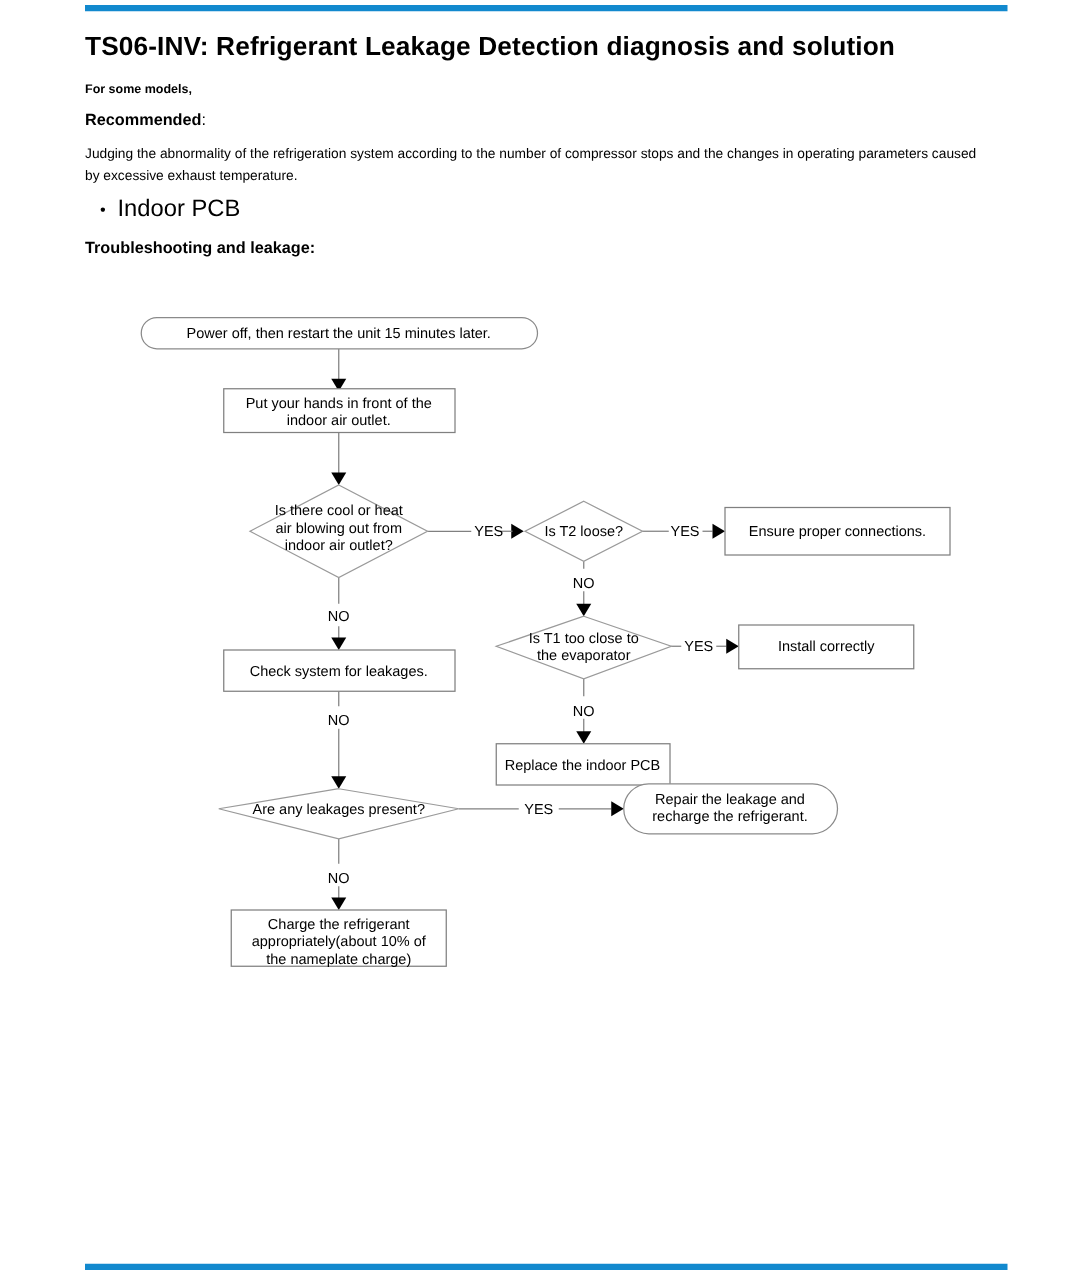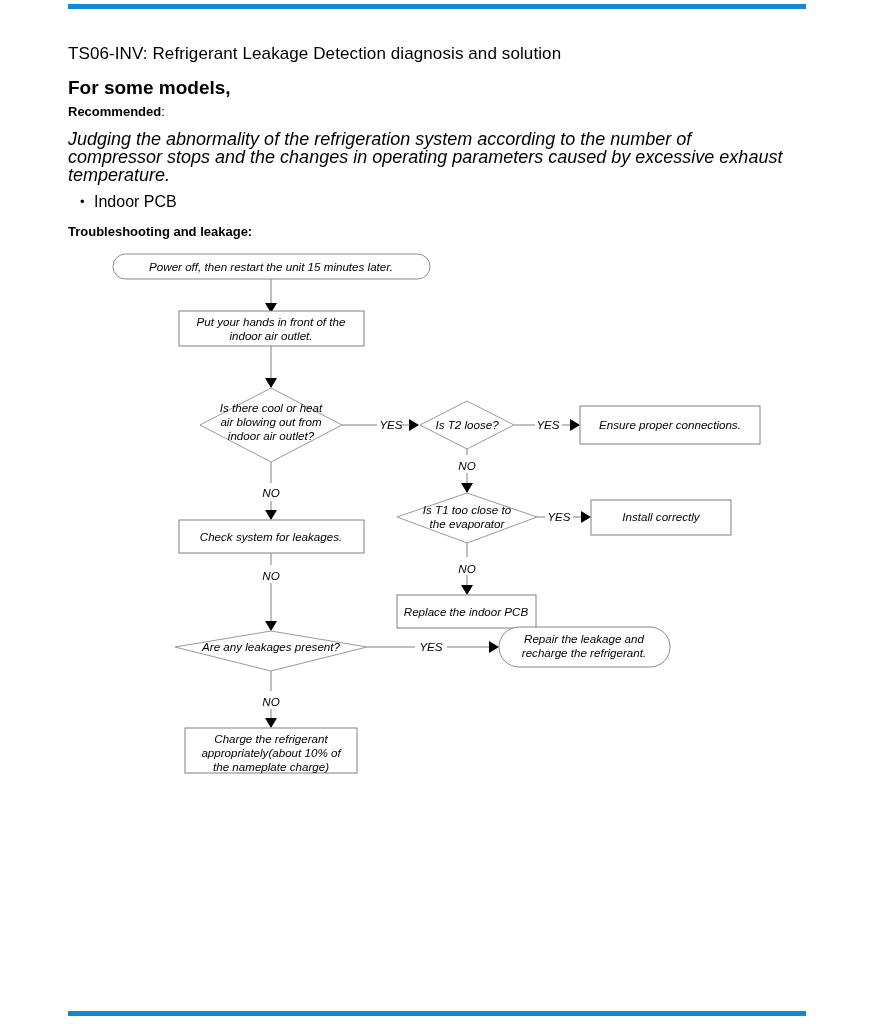--- a/index.html
+++ b/index.html
@@ -27,61 +27,60 @@
   #rule-bottom { top: 1011px; }
 
   .content {
     position: absolute;
     left: 68px;
     top: 28px;
     width: 740px;
   }
 
   h1.doc-title {
-    font-size: 17px;
-    font-weight: normal;
-    margin: 16px 0 0 0;
+    font-size: 21px;
+    font-weight: bold;
+    margin: 0 0 0 0;
     padding: 0;
     letter-spacing: 0.1px;
     line-height: 20px;
   }
   .sub-bold {
-    font-size: 19px;
+    font-size: 10px;
     font-weight: bold;
     margin-top: 15px;
     line-height: 17px;
   }
   .desc-label {
     font-size: 13px;
     font-weight: bold;
     margin-top: 7px;
     line-height: 17px;
   }
   .desc-label .colon { font-weight: normal; }
   p.para {
-    font-size: 18px;
+    font-size: 11px;
     font-weight: normal;
     line-height: 18px;
     margin: 10px 0 0 0;
     width: 718px;
-    font-style: italic;
   }
   .parts-head {
     font-size: 13px;
     font-weight: bold;
     margin-top: 14px;
     line-height: 17px;
   }
   ul.parts {
     margin: 6px 0 0 0;
     padding-left: 26px;
     list-style: none;
   }
   ul.parts li {
-    font-size: 16px;
+    font-size: 19px;
     line-height: 23px;
     position: relative;
   }
   ul.parts li::before {
     content: "\2022";
     position: absolute;
     left: -14px;
     top: 0;
     font-size: 13px;
   }
@@ -91,21 +90,20 @@
     margin-top: 10px;
     line-height: 17px;
   }
 
   #flowchart-area {
     position: absolute;
     left: 0px;
     top: 243px;
     width: 693px;
     height: 560px;
-    font-style: italic;
   }
   svg#flow { display: block; }
 
   svg text {
     font-family: "Liberation Sans", sans-serif;
     font-size: 11.6px;
     fill: #000000;
   }
   svg text.edgelabel { font-size: 11.6px; }
   .shape-fill { fill: #ffffff; }

